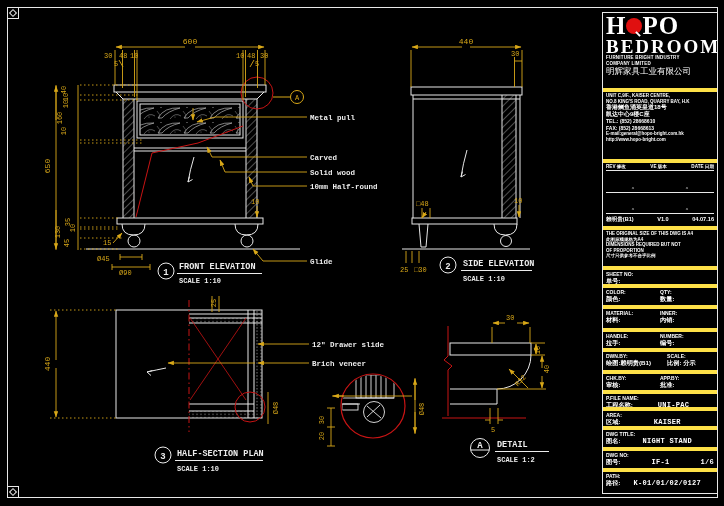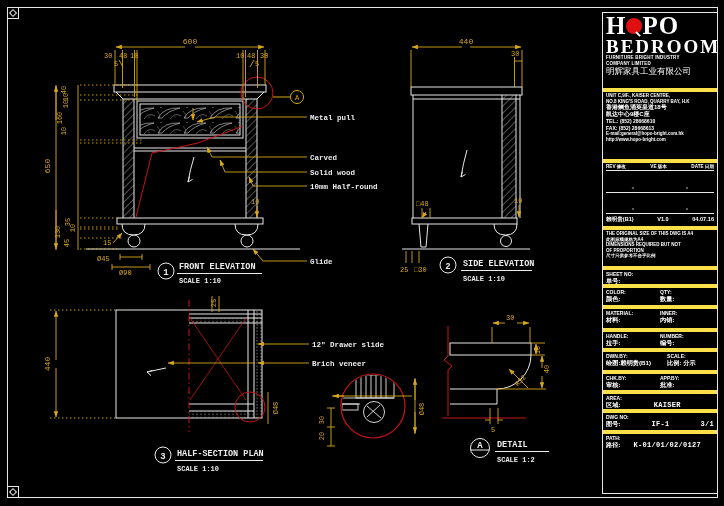--- a/index.html
+++ b/index.html
@@ -402,37 +402,53 @@
     <div class="fcell">
           <div class="en">CHK.BY:</div>
           <div class="cn">审核:</div>
         </div>
     <div class="fcell">
           <div class="en">APP.BY:</div>
           <div class="cn">批准:</div>
         </div>
   </div>
 
+  <div class="sec" style="height:17px;">
+    <div class="en">P.FILE NAME:</div>
+    <div class="vrow">
+          <span class="cn">工程名称:</span>
+          <span class="val">UNI-PAC</span>
+          <span></span>
+        </div>
+  </div>
 
   <div class="sec" style="height:19px;">
     <div class="en">AREA:</div>
     <div class="vrow">
           <span class="cn">区域:</span>
           <span class="val">KAISER</span>
           <span></span>
         </div>
   </div>
 
+  <div class="sec" style="height:21px;">
+    <div class="en">DWG TITLE:</div>
+    <div class="vrow">
+          <span class="cn">图名:</span>
+          <span class="val">NIGHT STAND</span>
+          <span></span>
+        </div>
+  </div>
 
   <div class="sec" style="height:21px;">
     <div class="en">DWG NO:</div>
     <div class="vrow">
           <span class="cn">图号:</span>
       <span class="val">IF-1</span>
-      <span class="val">3/1</span>
+      <span class="val">1/6</span>
         </div>
   </div>
 
   <div class="sec" style="height:19px;">
     <div class="en">PATH:</div>
     <div class="vrow">
           <span class="cn">路径:</span>
           <span class="val">K-01/01/02/0127</span>
           <span></span>
         </div>

